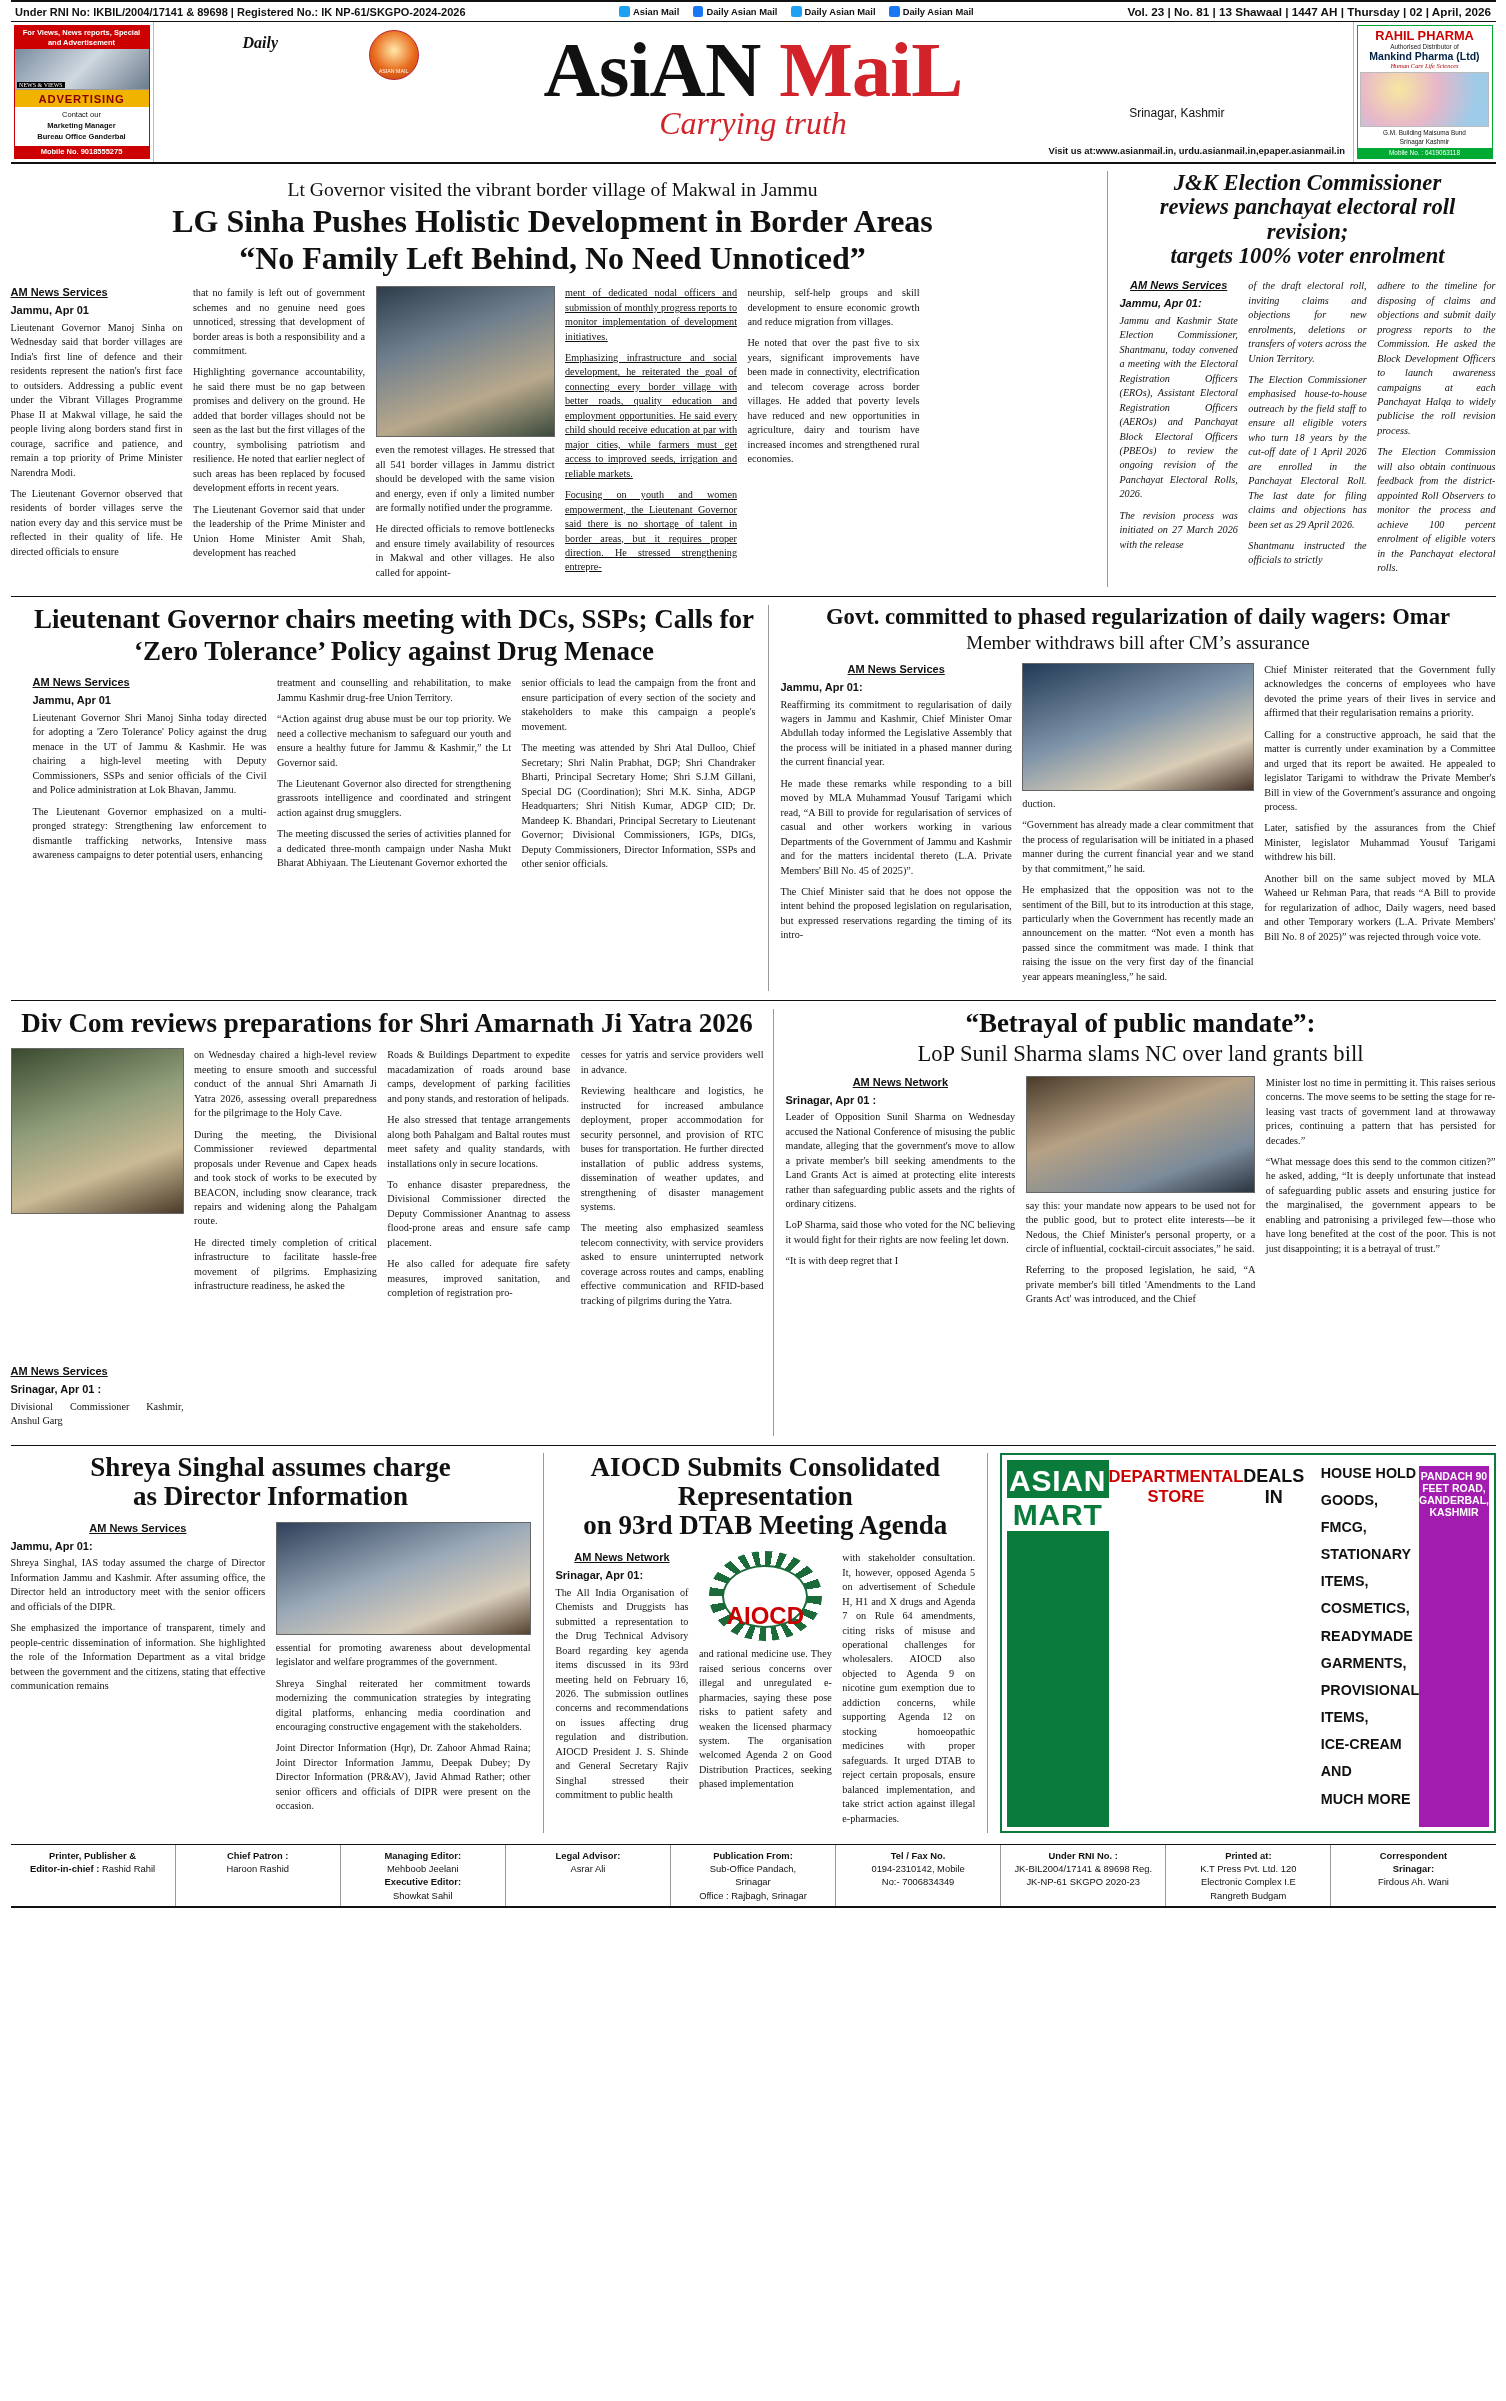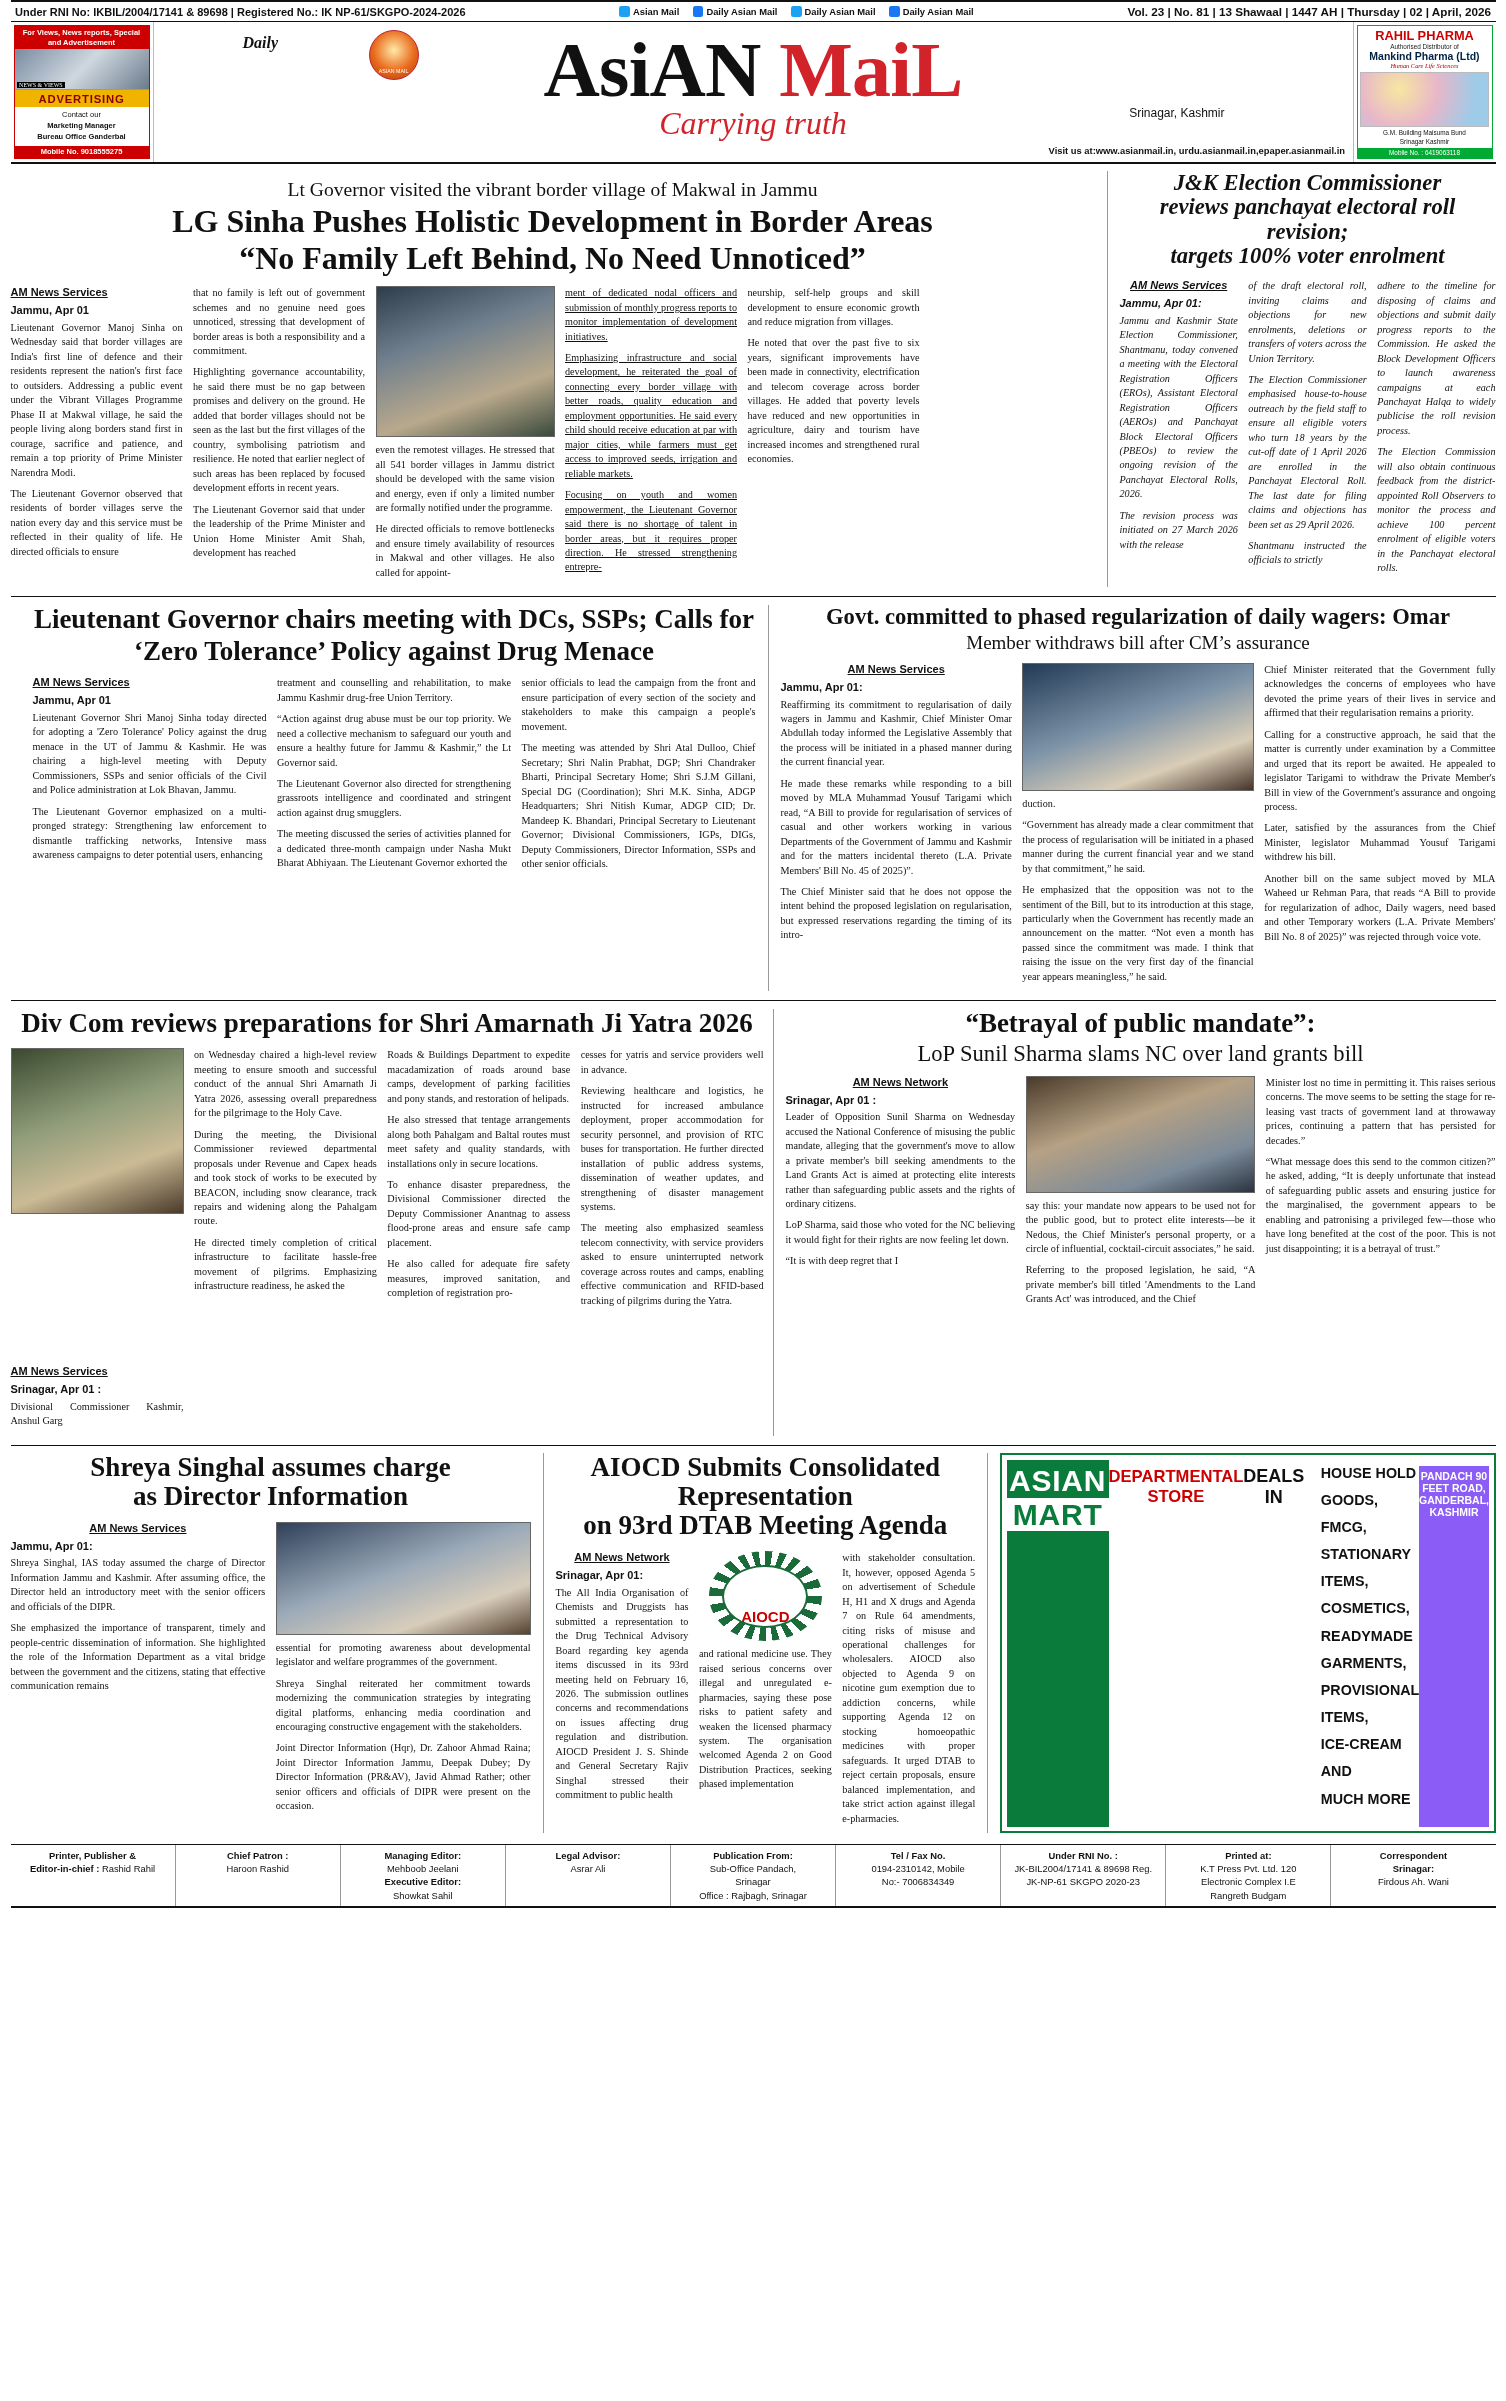--- a/index.html
+++ b/index.html
@@ -78,30 +78,30 @@
   .photo.p3 { background:linear-gradient(160deg,#223a55 0%,#7d93a8 45%,#d9cdb6 75%,#46342a 100%); }
   .photo.p4 { background:linear-gradient(160deg,#3b4a2f 0%,#8f9c7a 40%,#cbbb95 70%,#4a3a2a 100%); }
   .photo.p5 { background:linear-gradient(160deg,#4a3b2a 0%,#b6a184 40%,#7c8b9a 75%,#2a3440 100%); }
   .photo.p6 { background:linear-gradient(160deg,#30405a 0%,#9aa9b8 45%,#d8cdbb 75%,#55422f 100%); }
 
   
   .aiocd { width:113px; height:90px; margin:0 auto; position:relative; }
   .aiocd .ring { position:absolute; inset:0; border-radius:50%; background:
       repeating-conic-gradient(#1b6a3a 0 9deg, #ffffff 9deg 18deg); }
   .aiocd .inner { position:absolute; inset:13.6px; border-radius:50%; background:#fff; border:2.3px solid #1b6a3a; display:flex; align-items:center; justify-content:center;}
-  .aiocd .txt { color:#c00; font-weight:bold; font-size:15px; font-family:"Liberation Sans", sans-serif;margin-top:40px;}
+  .aiocd .txt { color:#c00; font-weight:bold; font-size:24px; font-family:"Liberation Sans", sans-serif;margin-top:40px;}
 
   
   .mart { border:2.3px solid #0a7b3a; padding:4.5px; height:100%; display:flex; flex-direction:row; }
   .mart-top { background:#0a7b3a; color:#fff; text-align:center; font-weight:bold; font-size:30px; padding:4.5px 0; font-family:"Liberation Sans", sans-serif; letter-spacing:0.8px;}
   .mart-top .mart-w { background:#fff; color:#0a7b3a; padding:0 6px; }
   .mart-dept { color:#c00; text-align:center; font-weight:bold; font-size:16.6px; margin-top:7.5px; font-family:"Liberation Sans", sans-serif;}
   .mart-deals { text-align:center; font-weight:bold; font-size:18px; margin:6px 0 1.5px; font-family:"Liberation Sans", sans-serif;}
   .mart-list { font-family:"Liberation Sans", sans-serif; font-weight:bold; font-size:14.3px; line-height:1.9; padding-left:16.6px; color:#111;}
-  .mart-foot { background:#8b5cf6; color:#fff; text-align:center; font-weight:bold; font-size:10.5px; padding:4.5px 0; font-family:"Liberation Sans", sans-serif; margin-top:6px;}
+  .mart-foot { background:#a21caf; color:#fff; text-align:center; font-weight:bold; font-size:10.5px; padding:4.5px 0; font-family:"Liberation Sans", sans-serif; margin-top:6px;}
 
   
   .footer { border-top:1.5px solid #111; border-bottom:2.3px solid #111; display:flex; margin-top:10.5px; }
   .fcell { flex:1; padding:4.5px 6px; border-right:0.8px solid #999; font-size:9.4px; line-height:1.4; text-align:center; font-family:"Liberation Sans", sans-serif;}
   .fcell:last-child { border-right:none; }
   .fcell .lbl { font-weight:bold; }
 </style>
 </head>
 <body>
 

